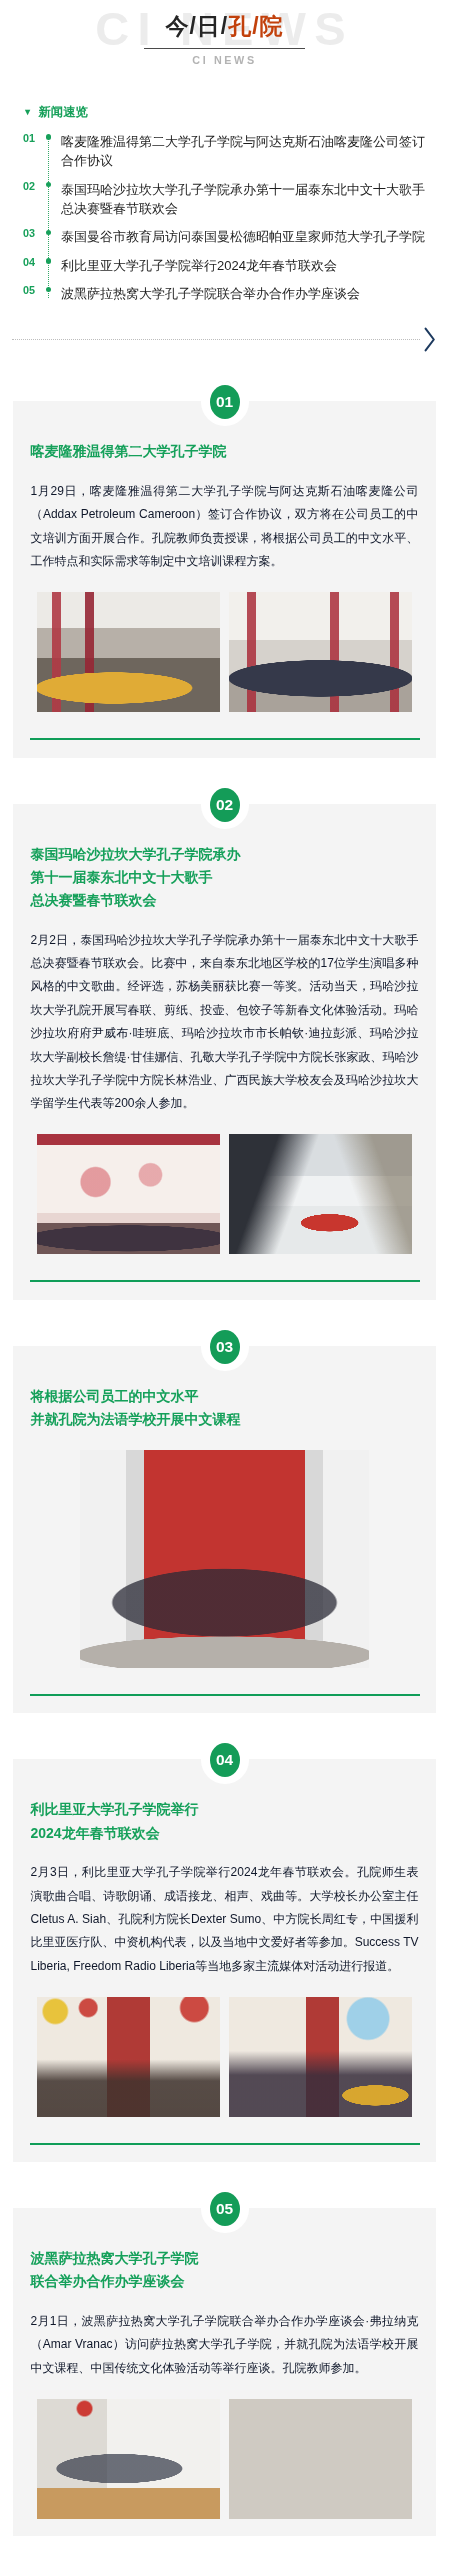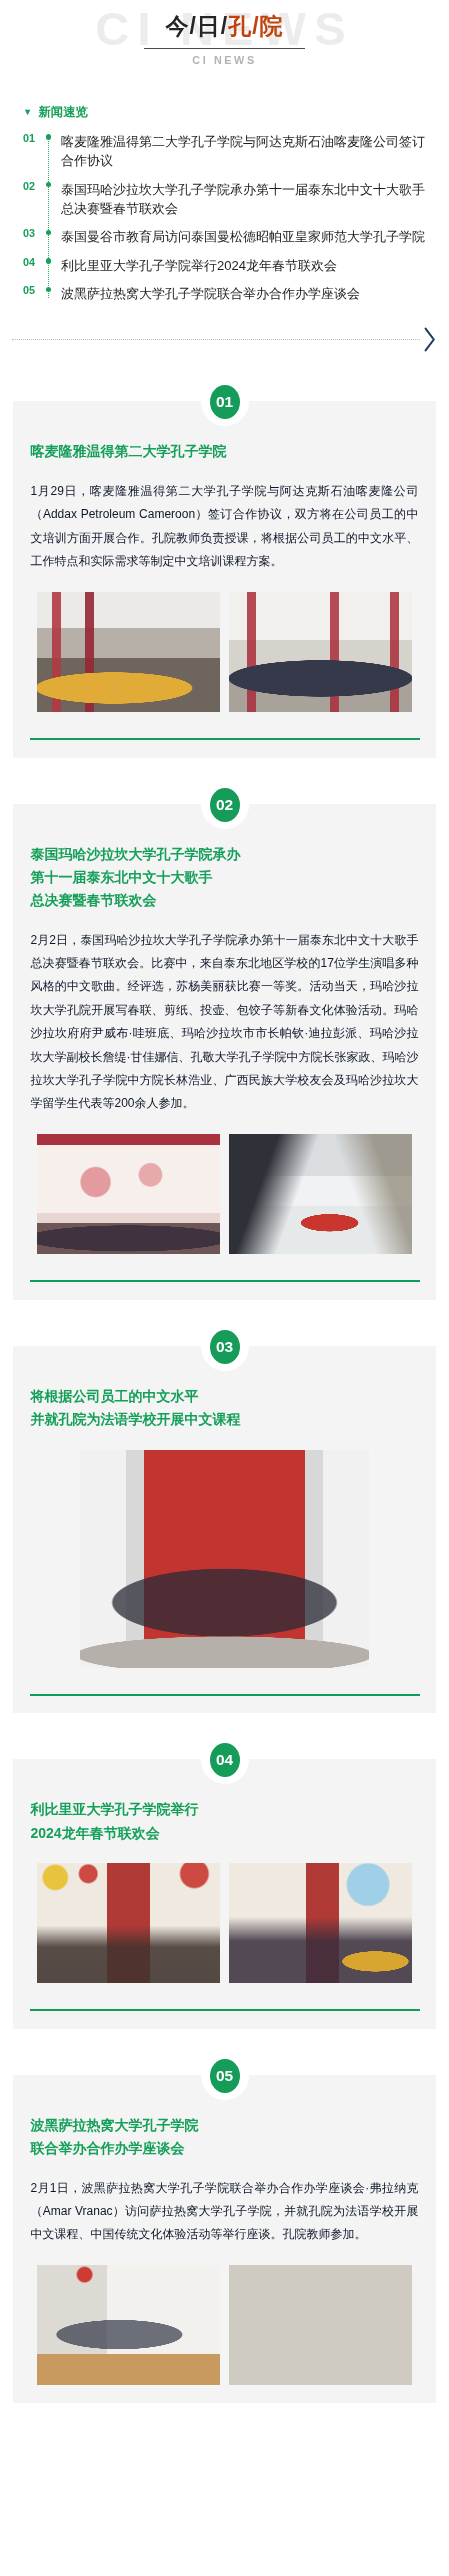--- a/index.html
+++ b/index.html
@@ -220,20 +220,21 @@
     <div class="badge">
       <div class="badge-halo">
         <div class="badge-green">04</div>
       </div>
     </div>
     <div class="card">
       <div class="card-title">
         <div>利比里亚大学孔子学院举行</div>
         <div>2024龙年春节联欢会</div>
       </div>
+      <div class="card-body">2月3日，利比里亚大学孔子学院举行2024龙年春节联欢会。孔院师生表演歌曲合唱、诗歌朗诵、成语接龙、相声、戏曲等。大学校长办公室主任Cletus A. Siah、孔院利方院长Dexter Sumo、中方院长周红专，中国援利比里亚医疗队、中资机构代表，以及当地中文爱好者等参加。Success TV Liberia, Freedom Radio Liberia等当地多家主流媒体对活动进行报道。</div>
       <div class="photos">
         <div class="photo ph4a"></div>
         <div class="photo ph4b"></div>
       </div>
       <div class="card-divider"></div>
     </div>
   </div>
 
   <div class="section-block">
     <div class="badge">

